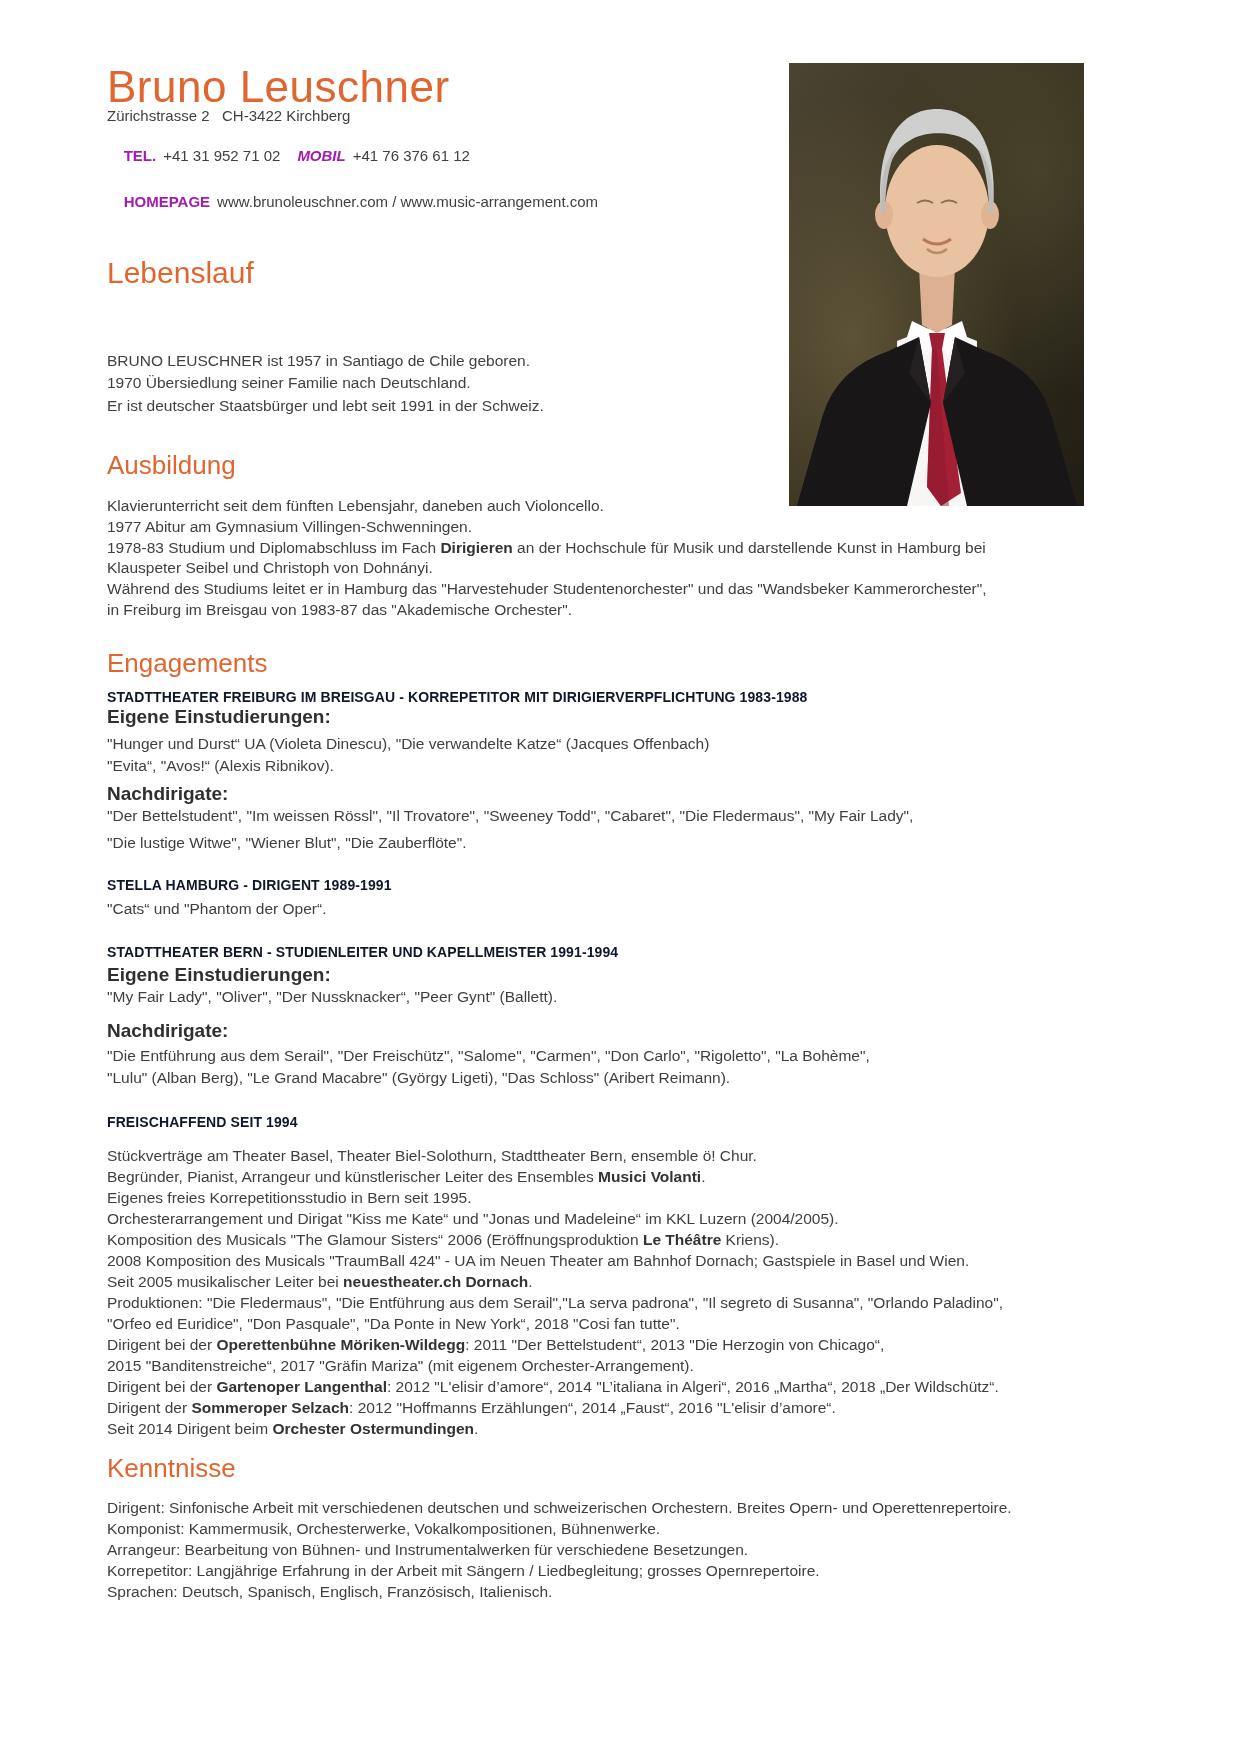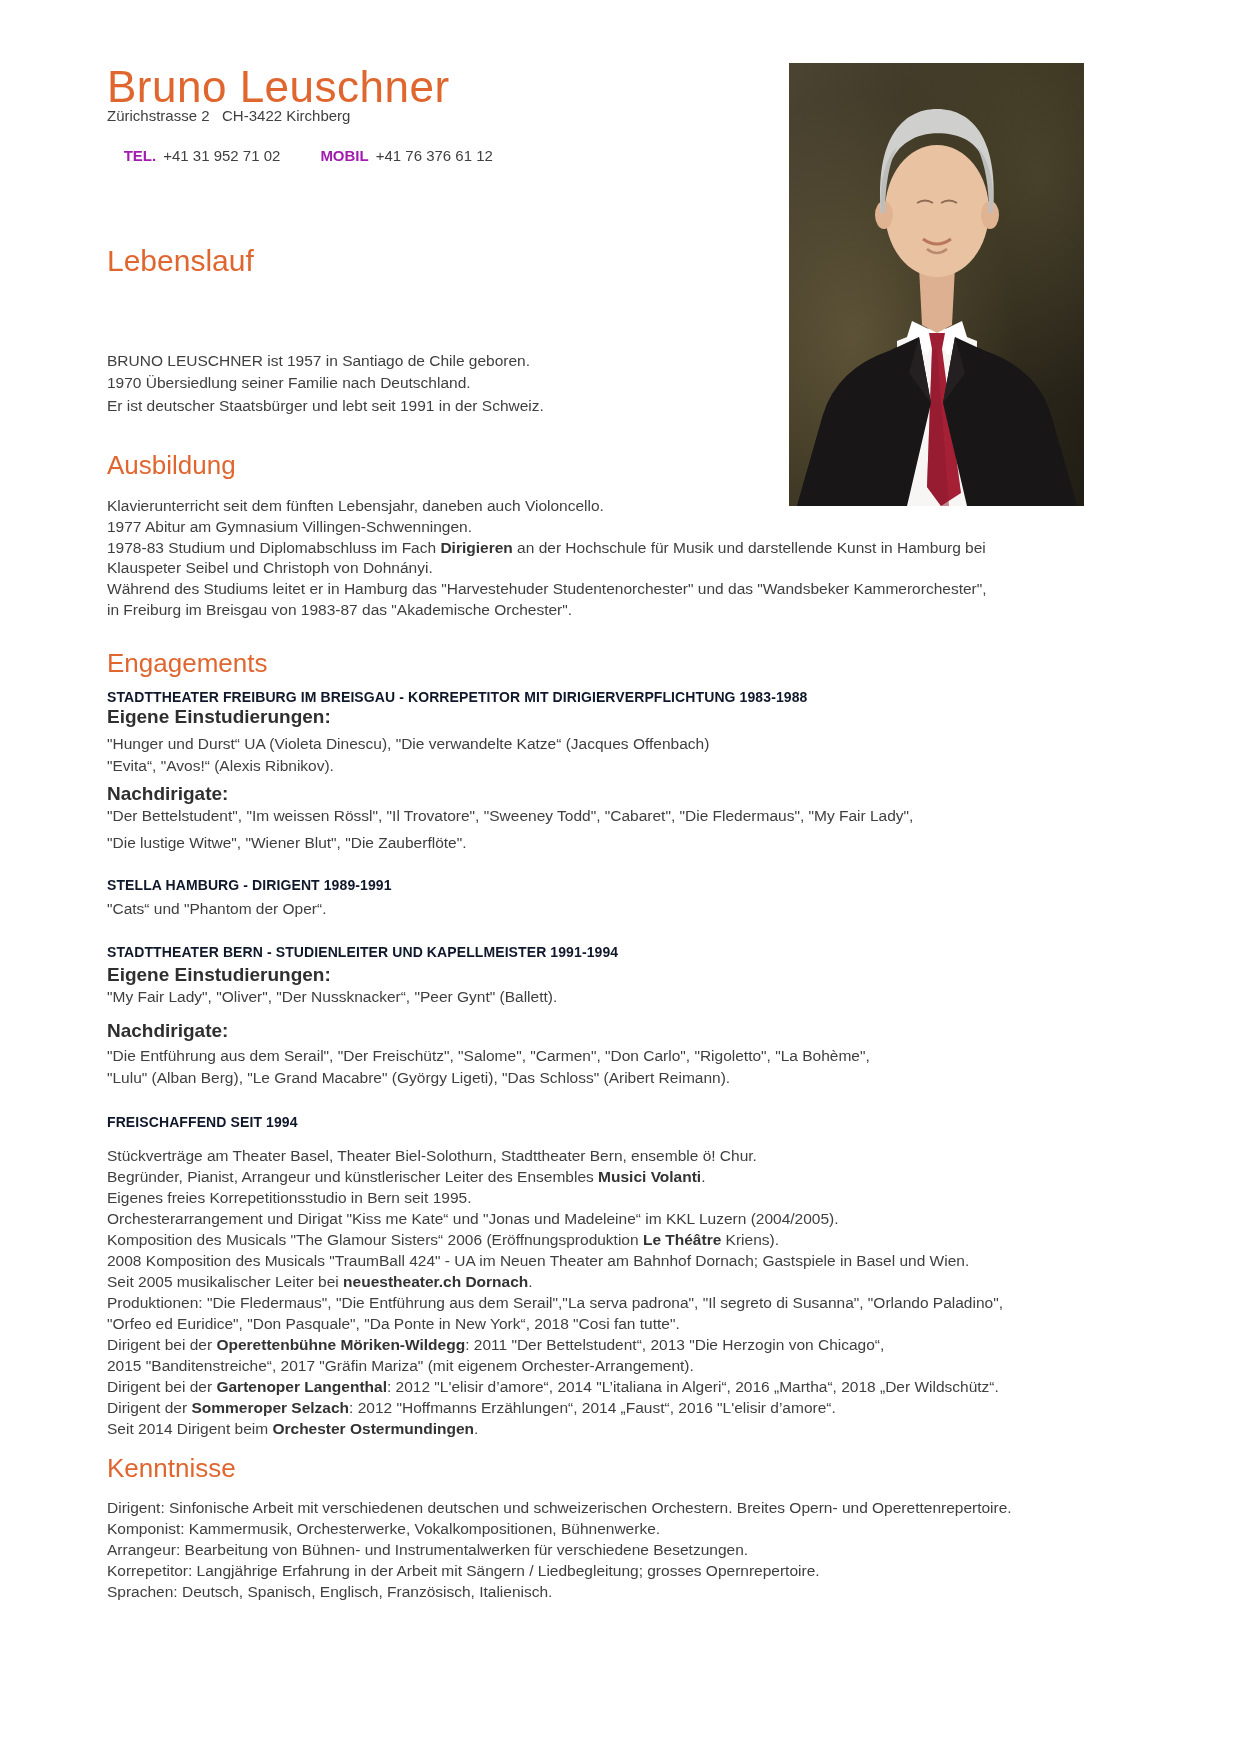--- a/index.html
+++ b/index.html
@@ -10,21 +10,21 @@
     color:#3f3f3f; overflow:hidden;
   }
   .abs { position:absolute; left:107px; white-space:pre; }
   .orange { color:#E0662F; }
   .name { font-size:44px; line-height:38px; font-weight:400; letter-spacing:0.5px; }
   .title-h { font-size:30px; line-height:34px; font-weight:400; }
   .sec-h { font-size:26px; line-height:30px; font-weight:400; }
   .body-line { font-size:15.5px; line-height:20px; color:#3f3f3f; }
   .contact-line { font-size:15px; line-height:18px; color:#3f3f3f; }
   .contact-line .lbl { font-weight:700; color:#a21caf; }
-  .gap-l { margin-left:40px; }
+  .gap-l { margin-left:17px;font-style:italic; }
   .sp { margin-left:7px; }
   .subhead { font-size:14px; line-height:18px; font-weight:700; color:#0f172a; letter-spacing:0.1px; }
   .blabel { font-size:19px; line-height:20px; font-weight:700; color:#2f2f2f; }
   .b { font-weight:700; color:#333333; }
   .photo {
     position:absolute; left:789px; top:63px; width:295px; height:443px;
     overflow:hidden;
   }
   .photo svg { display:block; width:295px; height:443px; }
 </style>
@@ -87,22 +87,25 @@
       <path d="M134,176 q14,10 28,0" stroke="#a5573f" stroke-width="3" fill="none" opacity="0.7"></path>
     </svg>
   </div>
 
   <div class="abs name orange" style="top:68px">Bruno Leuschner</div>
   <div class="abs contact-line" style="top:107px">Zürichstrasse 2   CH-3422 Kirchberg</div>
 
   <div class="abs contact-line" style="top:129px">
     <span class="lbl">TEL.</span><span class="sp">+41 31 952 71 02</span><span class="lbl gap-l">MOBIL</span><span class="sp">+41 76 376 61 12</span>
   </div>
+  <div class="abs contact-line" style="top:175px">
+    <span class="lbl">HOMEPAGE</span><span class="sp">www.brunoleuschner.com / www.music-arrangement.com</span>
+  </div>
 
-  <div class="abs title-h orange" style="top:244px">Lebenslauf</div>
+  <div class="abs title-h orange" style="top:256px">Lebenslauf</div>
 
   <div class="abs body-line" style="top:351px">BRUNO LEUSCHNER ist 1957 in Santiago de Chile geboren.</div>
   <div class="abs body-line" style="top:373px">1970 Übersiedlung seiner Familie nach Deutschland.</div>
   <div class="abs body-line" style="top:396px">Er ist deutscher Staatsbürger und lebt seit 1991 in der Schweiz.</div>
 
   <div class="abs sec-h orange" style="top:450px">Ausbildung</div>
   <div class="abs body-line" style="top:496px"><span>Klavierunterricht seit dem fünften Lebensjahr, daneben auch Violoncello.</span></div>
   <div class="abs body-line" style="top:517px"><span>1977 Abitur am Gymnasium Villingen-Schwenningen.</span></div>
   <div class="abs body-line" style="top:538px"><span>1978-83 Studium und Diplomabschluss im Fach </span><span class="b">Dirigieren</span><span> an der Hochschule für Musik und darstellende Kunst in Hamburg bei</span></div>
   <div class="abs body-line" style="top:558px"><span>Klauspeter Seibel und Christoph von Dohnányi.</span></div>

